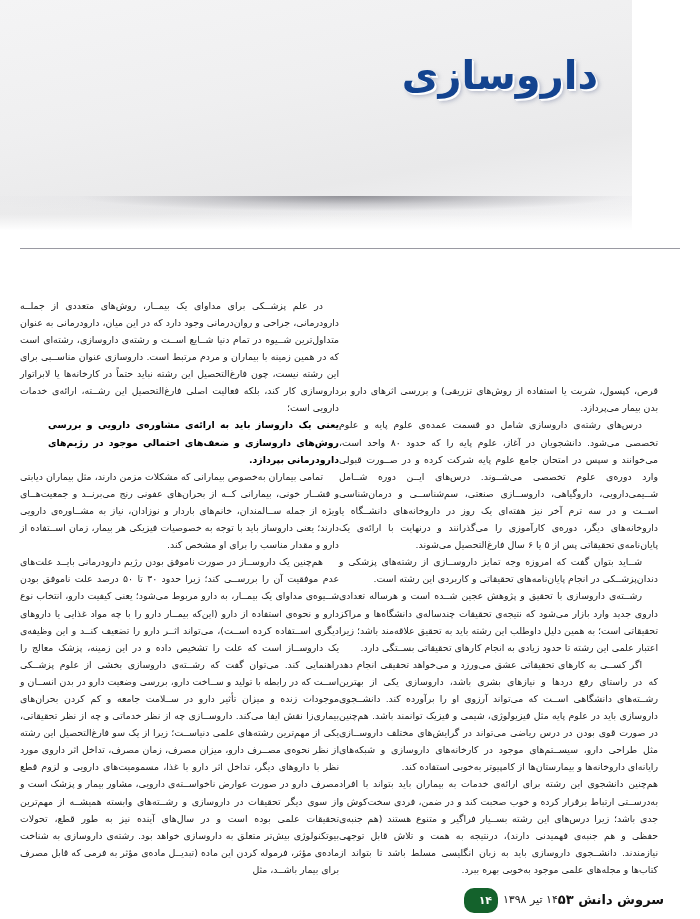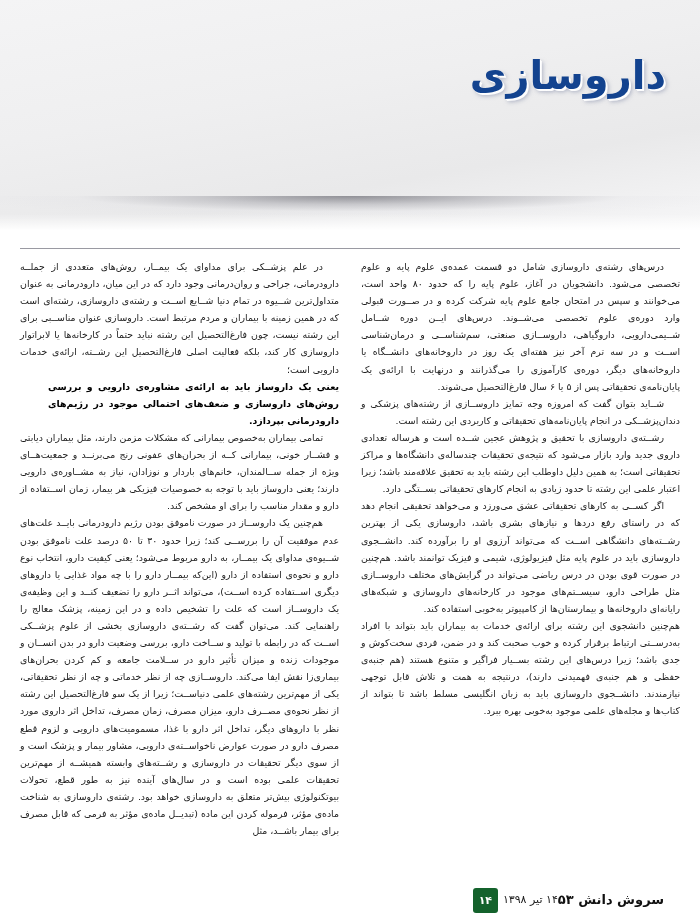--- a/index.html
+++ b/index.html
@@ -14,21 +14,21 @@
     position: relative;
     overflow: hidden;
     font-family: "DejaVu Sans", "Liberation Sans", sans-serif;
     background: #ffffff;
   }
 
   
   .header {
     position: absolute;
     left: 0; top: 0;
-    width: 700px;
+    width: 632px;
     height: 235px;
     background: linear-gradient(170deg, #f4f4f5 0%, #efeff0 40%, #e9e9ea 70%, #f7f7f8 100%);
     overflow: hidden;
   }
   .header-shadow {
     position: absolute;
     left: -40px; top: 196px;
     width: 780px; height: 46px;
     background: radial-gradient(ellipse 390px 22px at 50% 0%, rgba(70,70,80,0.55) 0%, rgba(120,120,130,0.30) 38%, rgba(200,200,210,0.08) 70%, rgba(255,255,255,0) 100%);
     pointer-events: none;
@@ -68,22 +68,22 @@
   }
 
   
   .columns {
     position: absolute;
     left: 20px; top: 258px;
     width: 660px;
     height: 620px;
     display: flex;
     flex-direction: row-reverse;
-    gap: 22px;
-    direction: rtl;
+    direction: rtl;
+    align-items: flex-end;
   }
   .col {
     width: 319px;
     direction: rtl;
     text-align: justify;
     text-align-last: right;
   }
   .col p {
     margin: 0;
     font-family: "DejaVu Sans", "Liberation Sans", sans-serif;
@@ -113,21 +113,22 @@
   }
   .page-badge {
     width: 25px; height: 25px;
     background: #14622c;
     color: #ffffff;
     font-size: 11px;
     font-weight: bold;
     display: flex;
     align-items: center;
     justify-content: center;
-    border-radius: 3px;
+    border-radius: 10px;
+    padding-left: 9px;
   }
   .footer-text {
     display: flex;
     flex-direction: row;
     align-items: flex-start;
     line-height: 1.15;
   }
   .mag-name {
     font-size: 13px;
     font-weight: bold;
@@ -171,20 +172,21 @@
 <div class="columns">
 
   <div class="col">
     <p>در علم پزشــکی برای مداوای یک بیمــار، روش‌های متعددی از جملــه دارودرمانی، جراحی و روان‌درمانی وجود دارد که در این میان، دارودرمانی به عنوان متداول‌ترین شــیوه در تمام دنیا شــایع اســت و رشته‌ی داروسازی، رشته‌ای است که در همین زمینه با بیماران و مردم مرتبط است. داروسازی عنوان مناســبی برای این رشته نیست، چون فارغ‌التحصیل این رشته نباید حتماً در کارخانه‌ها یا لابراتوار داروسازی کار کند، بلکه فعالیت اصلی فارغ‌التحصیل این رشــته، ارائه‌ی خدمات دارویی است؛</p>
     <p class="bold noindent">یعنی یک داروساز باید به ارائه‌ی مشاوره‌ی دارویی و بررسی روش‌های داروسازی و ضعف‌های احتمالی موجود در رژیم‌های دارودرمانی بپردازد.</p>
     <p>تمامی بیماران به‌خصوص بیمارانی که مشکلات مزمن دارند، مثل بیماران دیابتی و فشــار خونی، بیمارانی کــه از بحران‌های عفونی رنج می‌برنــد و جمعیت‌هــای ویژه از جمله ســالمندان، خانم‌های باردار و نوزادان، نیاز به مشــاوره‌ی دارویی دارند؛ یعنی داروساز باید با توجه به خصوصیات فیزیکی هر بیمار، زمان اســتفاده از دارو و مقدار مناسب را برای او مشخص کند.</p>
     <p>هم‌چنین یک داروســاز در صورت ناموفق بودن رژیم دارودرمانی بایــد علت‌های عدم موفقیت آن را بررســی کند؛ زیرا حدود ۳۰ تا ۵۰ درصد علت ناموفق بودن شــیوه‌ی مداوای یک بیمــار، به دارو مربوط می‌شود؛ یعنی کیفیت دارو، انتخاب نوع دارو و نحوه‌ی استفاده از دارو (این‌که بیمــار دارو را با چه مواد غذایی یا داروهای دیگری اســتفاده کرده اســت)، می‌تواند اثــر دارو را تضعیف کنــد و این وظیفه‌ی یک داروســاز است که علت را تشخیص داده و در این زمینه، پزشک معالج را راهنمایی کند. می‌توان گفت که رشــته‌ی داروسازی بخشی از علوم پزشــکی اســت که در رابطه با تولید و ســاخت دارو، بررسی وضعیت دارو در بدن انســان و موجودات زنده و میزان تأثیر دارو در ســلامت جامعه و کم کردن بحران‌های بیماری‌زا نقش ایفا می‌کند. داروســازی چه از نظر خدماتی و چه از نظر تحقیقاتی، یکی از مهم‌ترین رشته‌های علمی دنیاســت؛ زیرا از یک سو فارغ‌التحصیل این رشته از نظر نحوه‌ی مصــرف دارو، میزان مصرف، زمان مصرف، تداخل اثر داروی مورد نظر با داروهای دیگر، تداخل اثر دارو با غذا، مسمومیت‌های دارویی و لزوم قطع مصرف دارو در صورت عوارض ناخواســته‌ی دارویی، مشاور بیمار و پزشک است و از سوی دیگر تحقیقات در داروسازی و رشــته‌های وابسته همیشــه از مهم‌ترین تحقیقات علمی بوده است و در سال‌های آینده نیز به طور قطع، تحولات بیوتکنولوژی بیش‌تر متعلق به داروسازی خواهد بود. رشته‌ی داروسازی به شناخت ماده‌ی مؤثر، فرموله کردن این ماده (تبدیــل ماده‌ی مؤثر به فرمی که قابل مصرف برای بیمار باشــد، مثل</p>
   </div>
 
   <div class="col">
+    <p class="noindent">قرص، کپسول، شربت یا استفاده از روش‌های تزریقی) و بررسی اثرهای دارو بر بدن بیمار می‌پردازد.</p>
     <p>درس‌های رشته‌ی داروسازی شامل دو قسمت عمده‌ی علوم پایه و علوم تخصصی می‌شود. دانشجویان در آغاز، علوم پایه را که حدود ۸۰ واحد است، می‌خوانند و سپس در امتحان جامع علوم پایه شرکت کرده و در صــورت قبولی وارد دوره‌ی علوم تخصصی می‌شــوند. درس‌های ایــن دوره شــامل شــیمی‌دارویی، داروگیاهی، داروســازی صنعتی، سم‌شناســی و درمان‌شناسی اســت و در سه ترم آخر نیز هفته‌ای یک روز در داروخانه‌های دانشــگاه یا داروخانه‌های دیگر، دوره‌ی کارآموزی را می‌گذرانند و درنهایت با ارائه‌ی یک پایان‌نامه‌ی تحقیقاتی پس از ۵ یا ۶ سال فارغ‌التحصیل می‌شوند.</p>
     <p>شــاید بتوان گفت که امروزه وجه تمایز داروســازی از رشته‌های پزشکی و دندان‌پزشــکی در انجام پایان‌نامه‌های تحقیقاتی و کاربردی این رشته است.</p>
     <p>رشــته‌ی داروسازی با تحقیق و پژوهش عجین شــده است و هرساله تعدادی داروی جدید وارد بازار می‌شود که نتیجه‌ی تحقیقات چندساله‌ی دانشگاه‌ها و مراکز تحقیقاتی است؛ به همین دلیل داوطلب این رشته باید به تحقیق علاقه‌مند باشد؛ زیرا اعتبار علمی این رشته تا حدود زیادی به انجام کارهای تحقیقاتی بســتگی دارد.</p>
     <p>اگر کســی به کارهای تحقیقاتی عشق می‌ورزد و می‌خواهد تحقیقی انجام دهد که در راستای رفع دردها و نیازهای بشری باشد، داروسازی یکی از بهترین رشــته‌های دانشگاهی اســت که می‌تواند آرزوی او را برآورده کند. دانشــجوی داروسازی باید در علوم پایه مثل فیزیولوژی، شیمی و فیزیک توانمند باشد. هم‌چنین در صورت قوی بودن در درس ریاضی می‌تواند در گرایش‌های مختلف داروســازی مثل طراحی دارو، سیســتم‌های موجود در کارخانه‌های داروسازی و شبکه‌های رایانه‌ای داروخانه‌ها و بیمارستان‌ها از کامپیوتر به‌خوبی استفاده کند.</p>
     <p class="noindent">هم‌چنین دانشجوی این رشته برای ارائه‌ی خدمات به بیماران باید بتواند با افراد به‌درســتی ارتباط برقرار کرده و خوب صحبت کند و در ضمن، فردی سخت‌کوش و جدی باشد؛ زیرا درس‌های این رشته بســیار فراگیر و متنوع هستند (هم جنبه‌ی حفظی و هم جنبه‌ی فهمیدنی دارند)، درنتیجه به همت و تلاش قابل توجهی نیازمندند. دانشــجوی داروسازی باید به زبان انگلیسی مسلط باشد تا بتواند از کتاب‌ها و مجله‌های علمی موجود به‌خوبی بهره ببرد.</p>
   </div>
 
 </div>
 
 <div class="footer">

